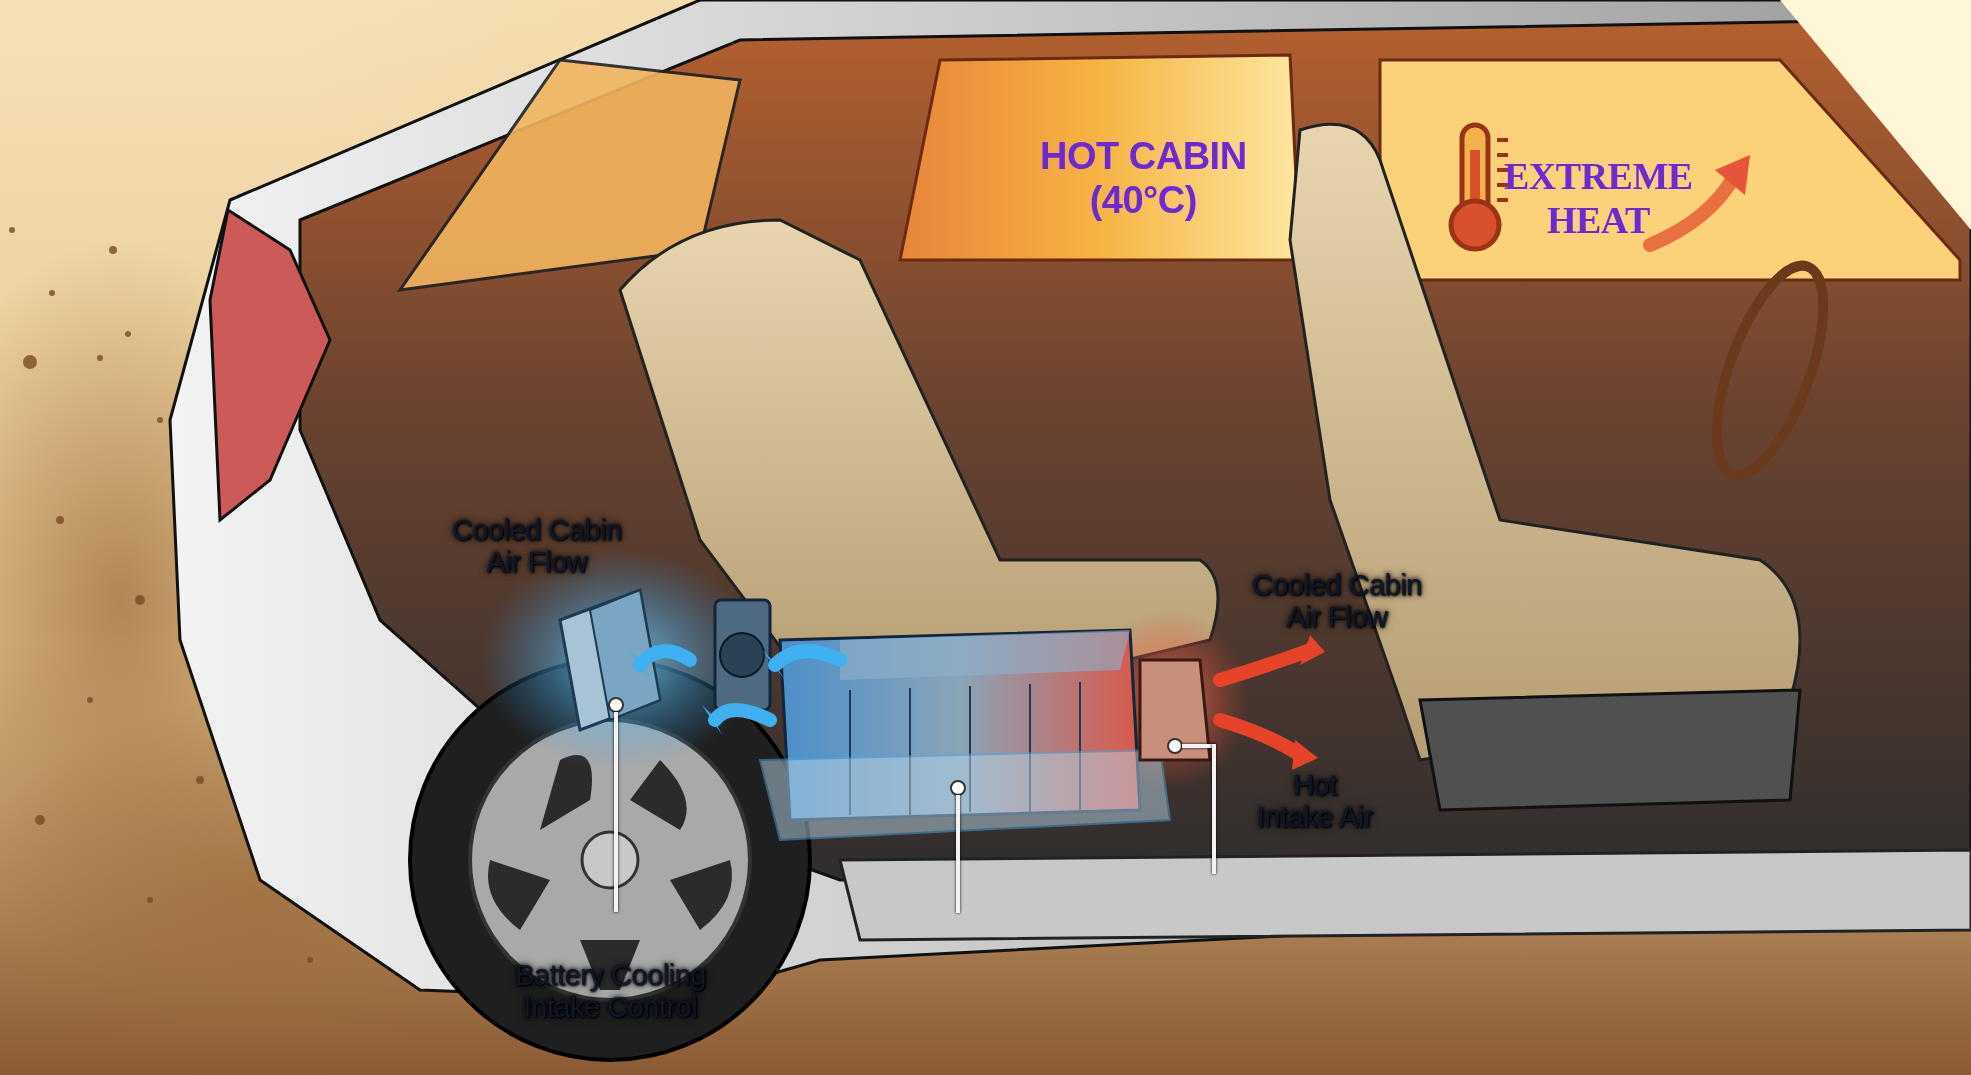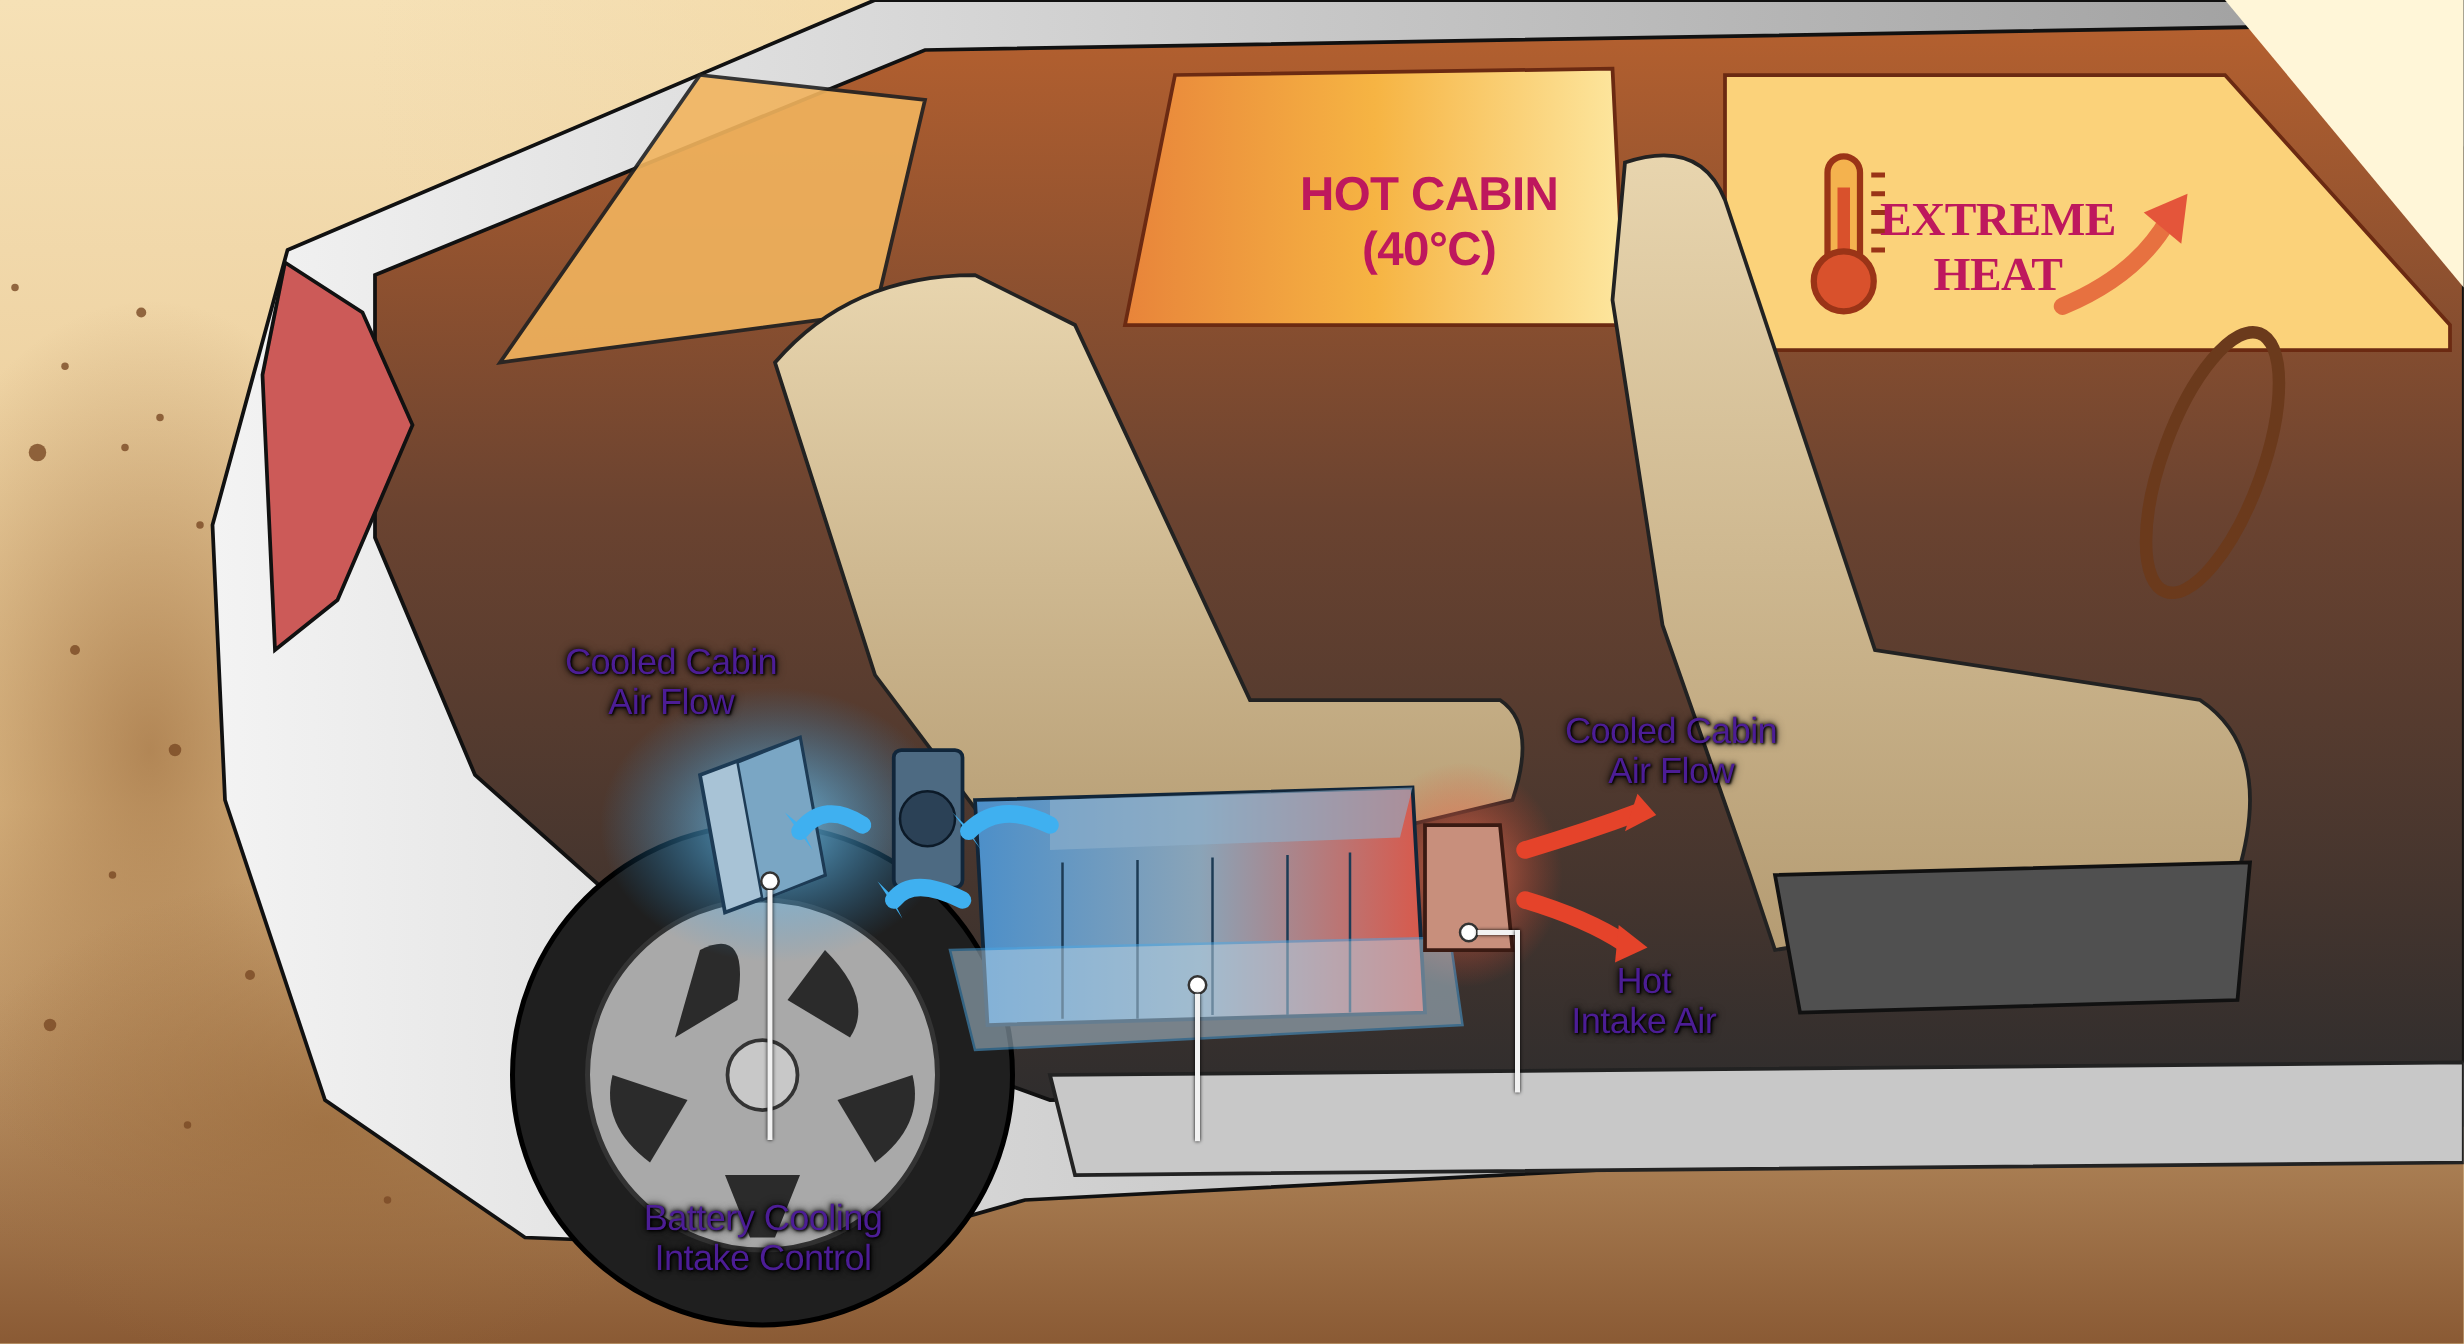--- a/index.html
+++ b/index.html
@@ -1,23 +1,23 @@
 <!DOCTYPE html>
 <html><head>
   <meta charset="utf-8">
   <style>
     html, body { margin: 0; padding: 0; }
     body { width: 1971px; height: 1075px; overflow: hidden; position: relative;
            font-family: "Liberation Sans", "DejaVu Sans", sans-serif; background: #e9cfa0; }
     .stage { position: absolute; inset: 0; }
     svg.art { position: absolute; left: 0; top: 0; width: 1971px; height: 1075px; }
-    .label { position: absolute; color: #4c1d95; text-align: center; line-height: 1.1;
+    .label { position: absolute; color: #0f172a; text-align: center; line-height: 1.1;
              font-size: 29px; letter-spacing: -0.5px;
              text-shadow: 0 0 4px #000, 0 0 8px rgba(0,0,0,.8), 1px 1px 2px #000; white-space: nowrap; }
-    .banner { position: absolute; text-align: center; font-weight: bold; color: #be185d;
+    .banner { position: absolute; text-align: center; font-weight: bold; color: #6d28d9;
               font-size: 38px; line-height: 1.15; letter-spacing: -0.5px; white-space: nowrap; }
     .line { position: absolute; background: #f2f2f2; box-shadow: 0 0 3px #000; }
     .dot { position: absolute; width: 16px; height: 16px; border-radius: 50%; background: #ffffff;
            border: 2px solid #333; box-sizing: border-box; }
   </style>
 </head>
 <body>
 
 <div class="stage">
   <svg class="art" viewBox="0 0 1971 1075">

